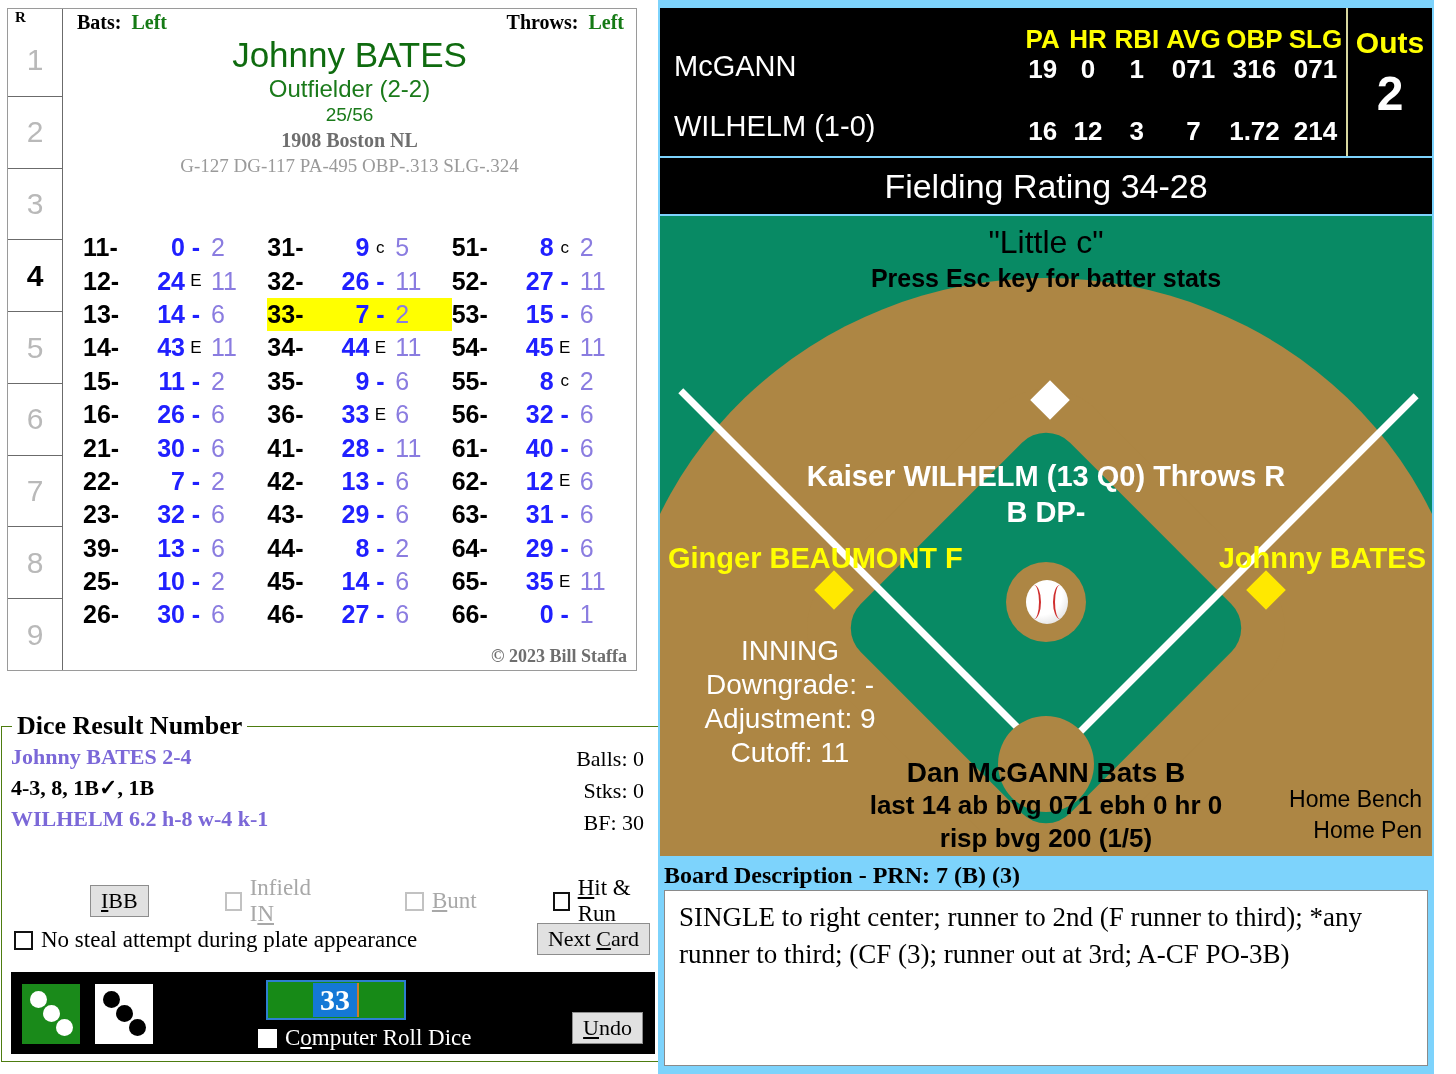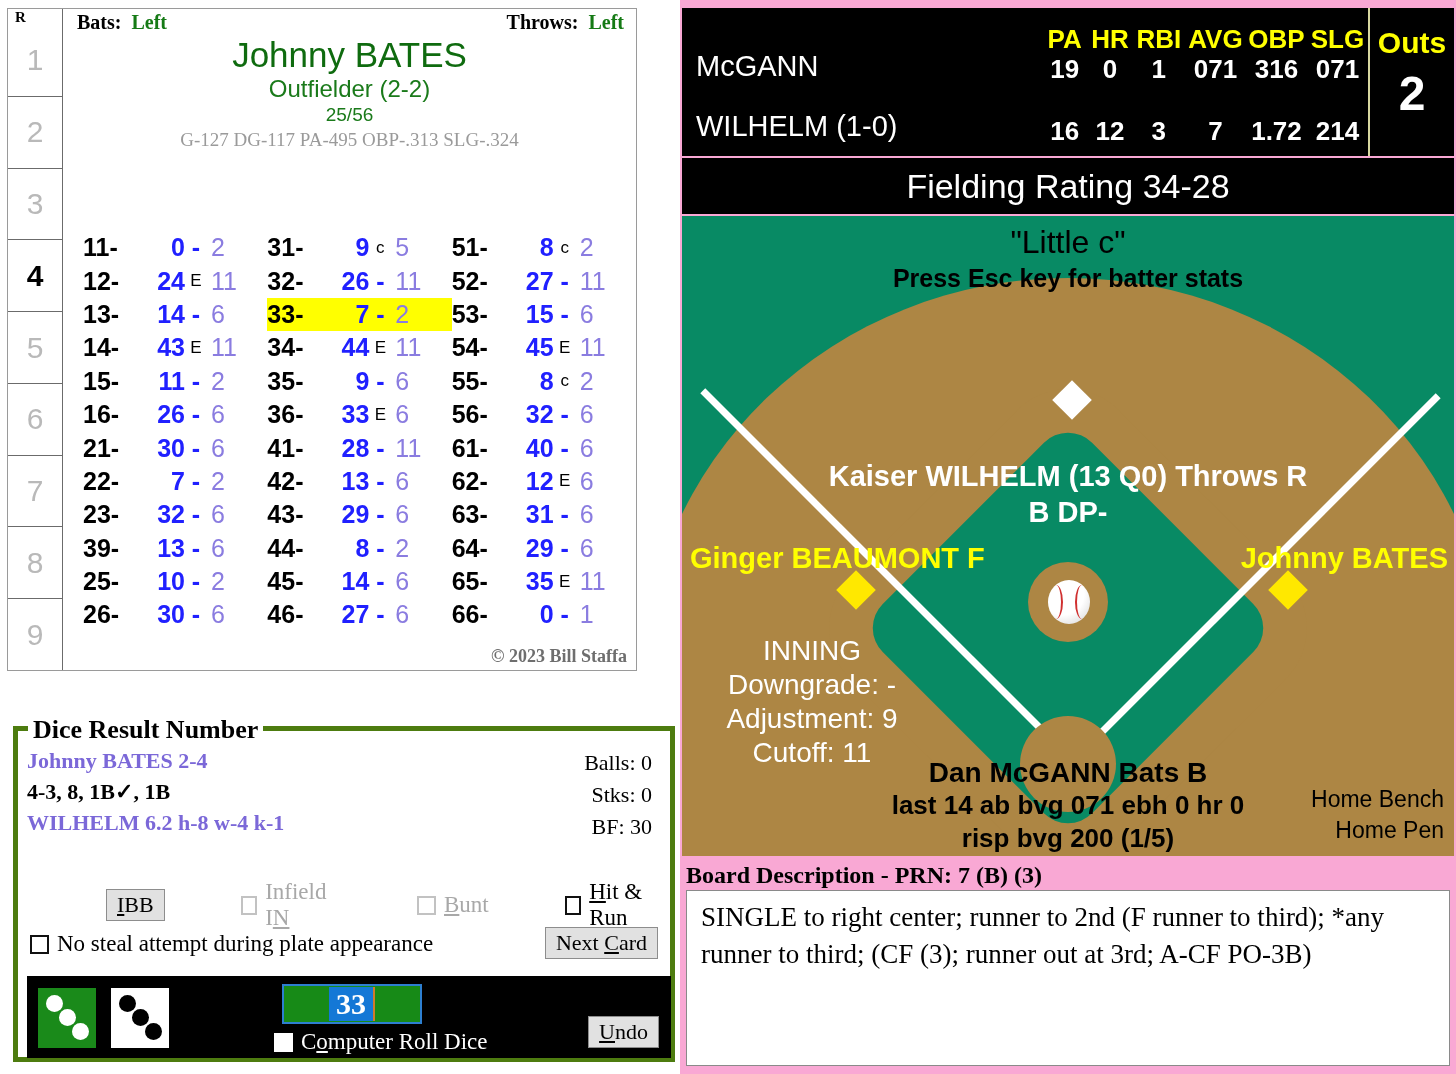--- a/index.html
+++ b/index.html
@@ -38,21 +38,21 @@
   .rrow{height:33.4px;display:flex;align-items:center;font-size:25px;font-family:"Liberation Sans",sans-serif;white-space:nowrap;}
   .rrow.hl{background:#ffff00;}
   .rkey{color:#000;font-weight:bold;width:56px;text-align:left;}
   .rval{color:#2020ff;font-weight:bold;width:46px;text-align:right;}
   .rmk{color:#000;font-size:17px;width:22px;text-align:center;display:inline-block;}
   .rmk.dash{font-size:25px;font-weight:bold;color:#2020ff;}
   .rsuf{color:#8a7ce0;width:40px;text-align:left;padding-left:4px;}
   #copyright{position:absolute;right:9px;bottom:3px;font-size:18px;font-weight:bold;color:#6e6e6e;font-family:"Liberation Serif",serif;}
 
   
-  #dice-group{position:absolute;left:13px;top:726px;width:662px;height:336px;border:5px solid #4d7c0f;box-sizing:border-box;background:#fff;}
+  #dice-group{position:absolute;left:1px;top:726px;width:662px;height:336px;border:1px solid #4d7c0f;box-sizing:border-box;background:#fff;}
   #dice-group-title{position:absolute;left:10px;top:-16px;background:#fff;padding:0 5px;font-size:26px;font-weight:bold;color:#000;font-family:"Liberation Serif",serif;}
   .dr-line{font-size:22px;font-weight:bold;font-family:"Liberation Serif",serif;line-height:31px;padding-left:9px;}
   .dr-purple{color:#7b68d8;}
   .dr-black{color:#000;}
   #count-box{position:absolute;right:18px;top:16px;text-align:right;font-size:22px;color:#000;line-height:32px;font-family:"Liberation Serif",serif;}
 
   #opt-row{position:absolute;left:0;top:148px;width:100%;display:flex;align-items:center;padding-left:88px;box-sizing:border-box;gap:46px;}
   .btn{background:#e1e1e1;border:1px solid #8d8d8d;font-size:22px;font-family:"Liberation Serif",serif;color:#000;padding:2px 10px;cursor:pointer;}
   .cbx{width:19px;height:19px;border:2px solid #111;display:inline-block;box-sizing:border-box;background:#fff;margin-right:8px;vertical-align:middle;}
   .cbx.dim{border-color:#c2c2c2;}
@@ -69,21 +69,21 @@
   .pip{position:absolute;width:17px;height:17px;border-radius:50%;}
   .pip.w{background:#fff;} .pip.b{background:#000;}
 
   #roll-box{position:absolute;left:255px;top:8px;width:140px;height:40px;background:#178a17;border:2px solid #2d7fd0;box-sizing:border-box;display:flex;align-items:center;justify-content:center;}
   #roll-val{background:#1478d6;color:#fff;font-size:30px;font-weight:bold;padding:0 7px;font-family:"Liberation Serif",serif;border-right:2px solid #d07c2a;}
   #comp-roll{position:absolute;left:247px;top:53px;display:flex;align-items:center;color:#fff;font-size:23px;font-family:"Liberation Serif",serif;}
   #comp-roll .cbx{border-color:#fff;background:#fff;}
   #undo-btn{position:absolute;right:12px;top:40px;}
 
   
-  #right-pane{position:absolute;left:680px;top:0;width:776px;height:1074px;background:#f9a8d4;}
+  #right-pane{position:absolute;left:658px;top:0;width:776px;height:1074px;background:#7dd3fc;}
   #scorebar{position:absolute;left:2px;top:8px;width:772px;height:148px;background:#000;display:flex;}
   #sb-names{width:360px;position:relative;}
   .sb-name{position:absolute;left:14px;color:#fff;font-size:29px;font-family:"Liberation Sans",sans-serif;}
   #sb-stats{flex:1;position:relative;}
   .sb-hdr,.sb-vals{position:absolute;display:flex;width:100%;}
   .sb-hdr span,.sb-vals span{text-align:center;font-size:26px;font-weight:bold;font-family:"Liberation Sans",sans-serif;}
   .sb-hdr span{color:#ffff00;}
   .sb-vals span{color:#fff;}
   .c1{width:52px}.c2{width:52px}.c3{width:60px}.c4{width:70px}.c5{width:70px}.c6{width:70px}
   #outs-box{width:84px;border-left:2px solid #d8d8a0;display:flex;flex-direction:column;align-items:center;justify-content:flex-start;padding-top:18px;}
@@ -157,20 +157,21 @@
           <span class="val">Left</span>
         </div>
         <div>
           <span class="lbl">Throws:</span>
           <span class="val">Left</span>
         </div>
       </div>
       <div class="pname">Johnny BATES</div>
       <div class="ppos">Outfielder (2-2)</div>
       <div class="pratio">25/56</div>
+      <div class="pteam">1908 Boston NL</div>
       <div class="pline">G-127 DG-117 PA-495 OBP-.313 SLG-.324</div>
 
       <div id="result-grid">
           <div class="rcol">
             <div class="rrow">
               <span class="rkey">11-</span>
               <span class="rval">0</span>
               <span class="rmk dash">-</span>
               <span class="rsuf">2</span>
             </div>

